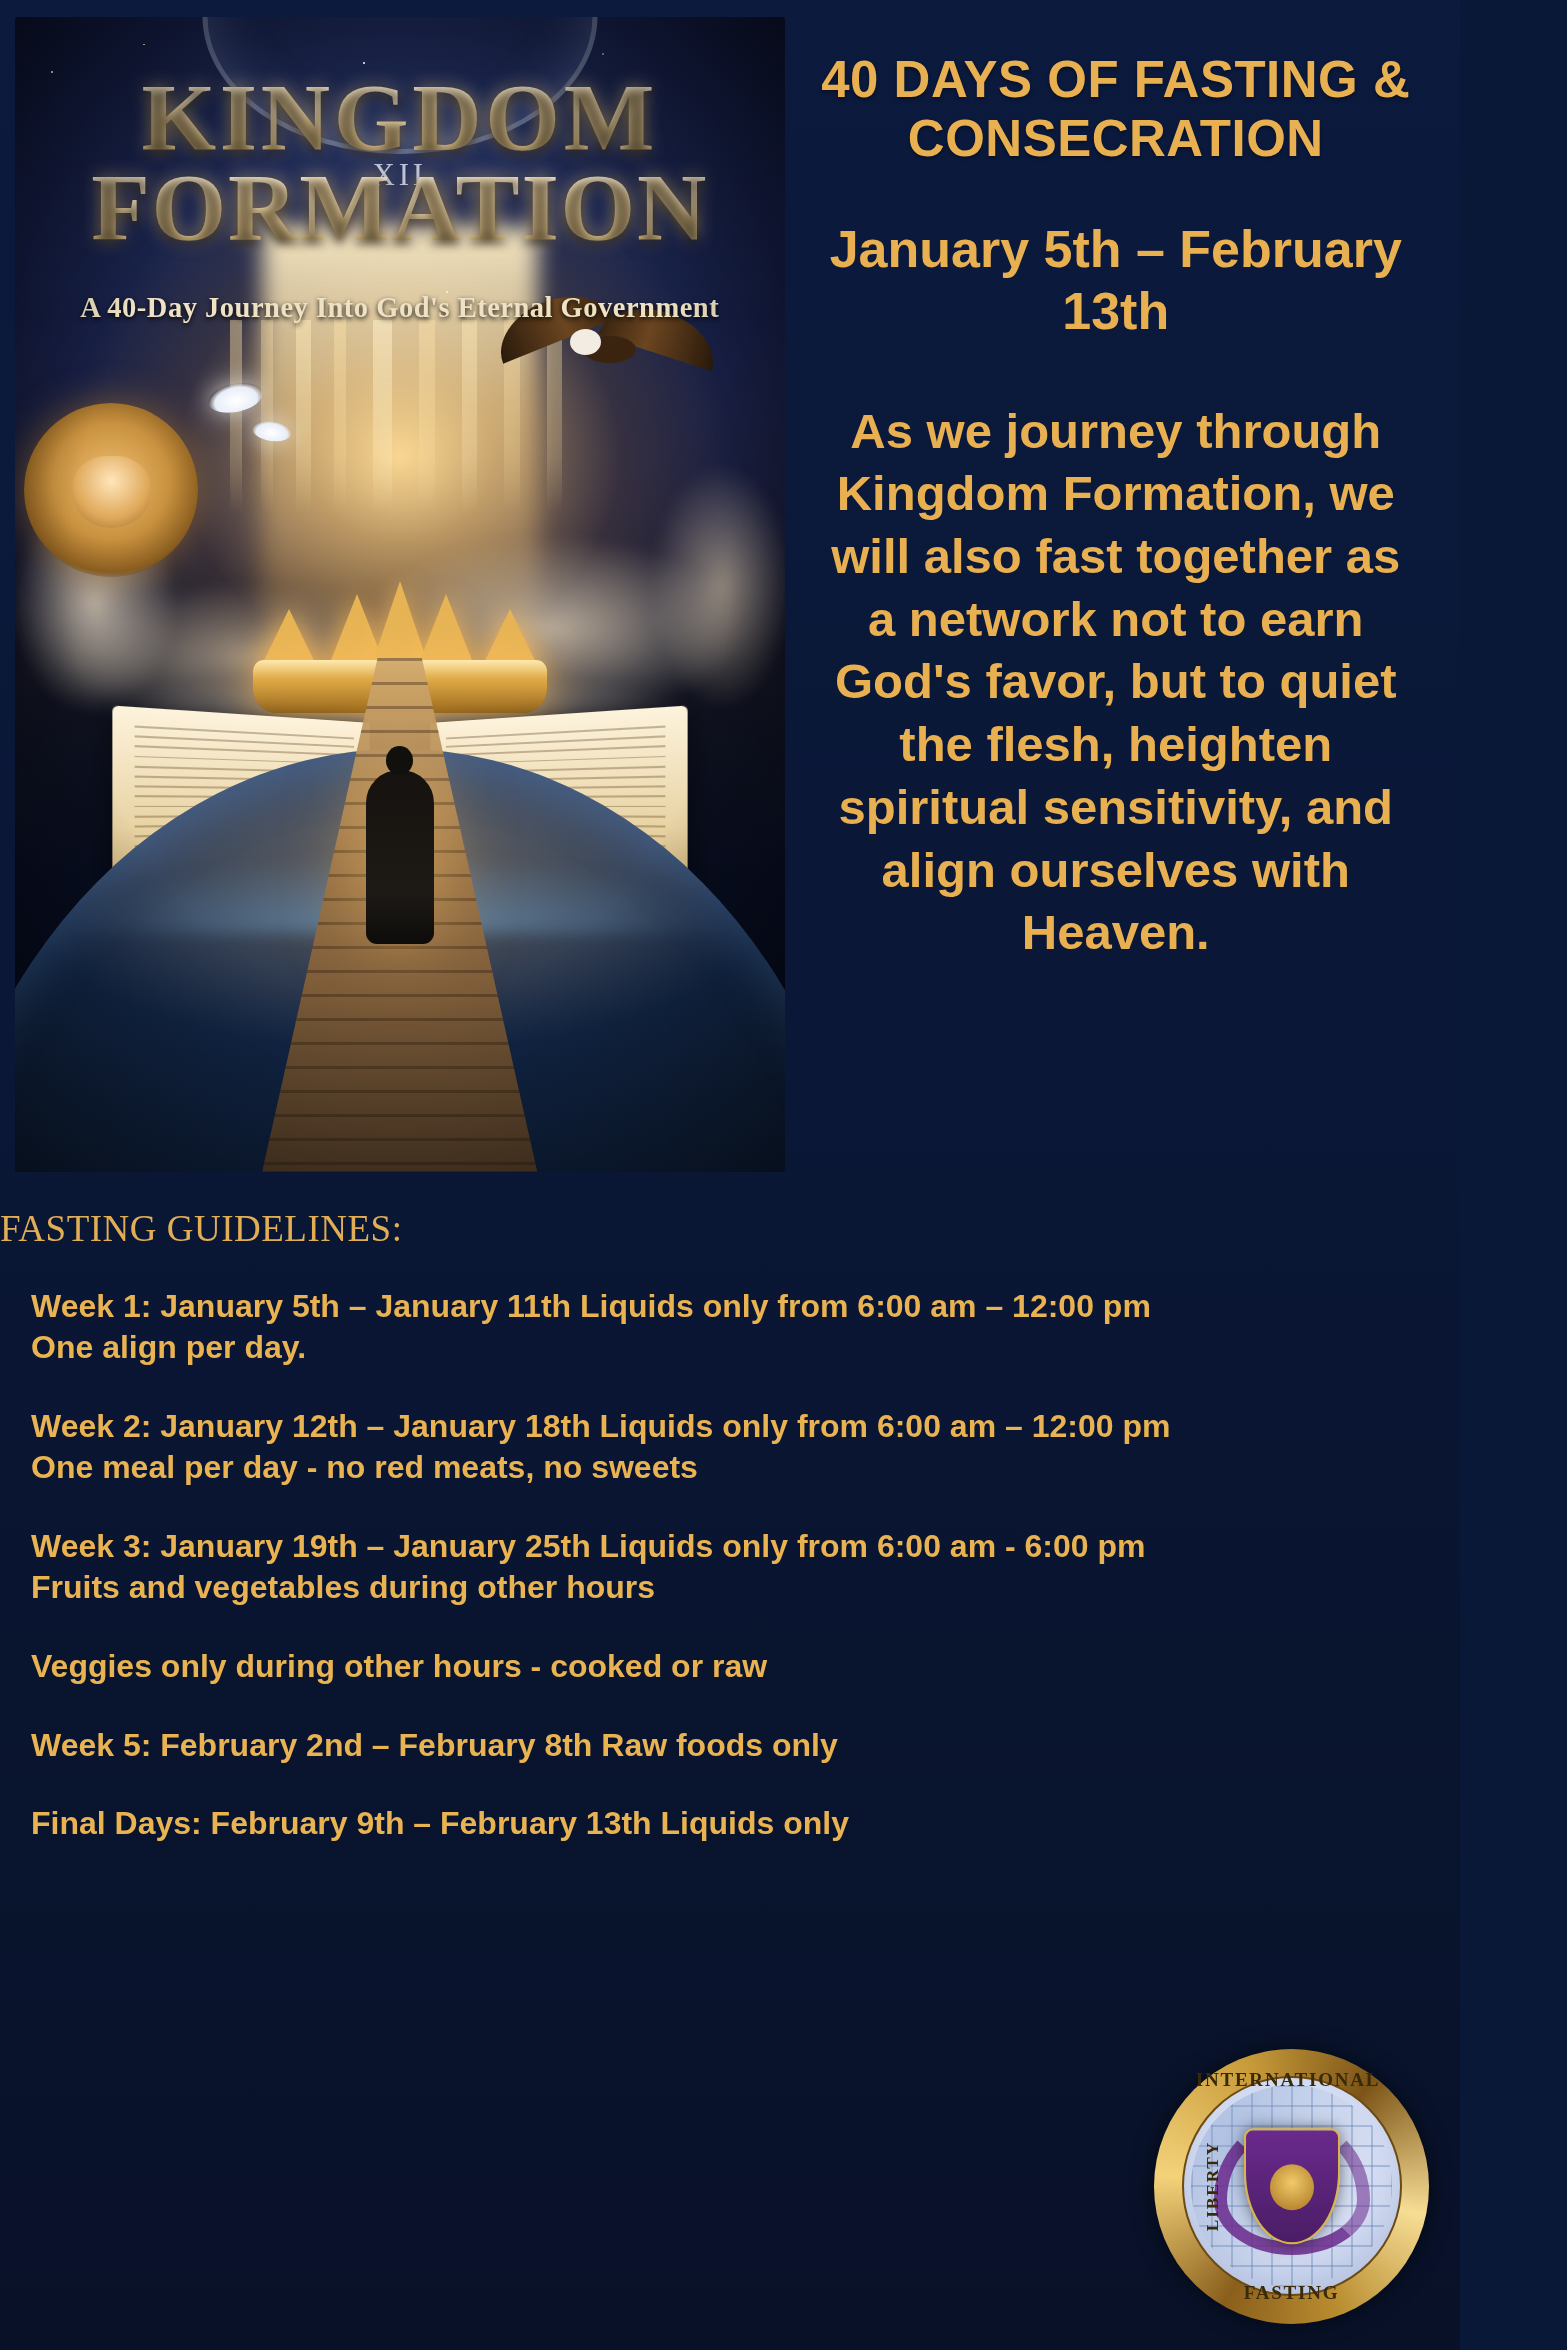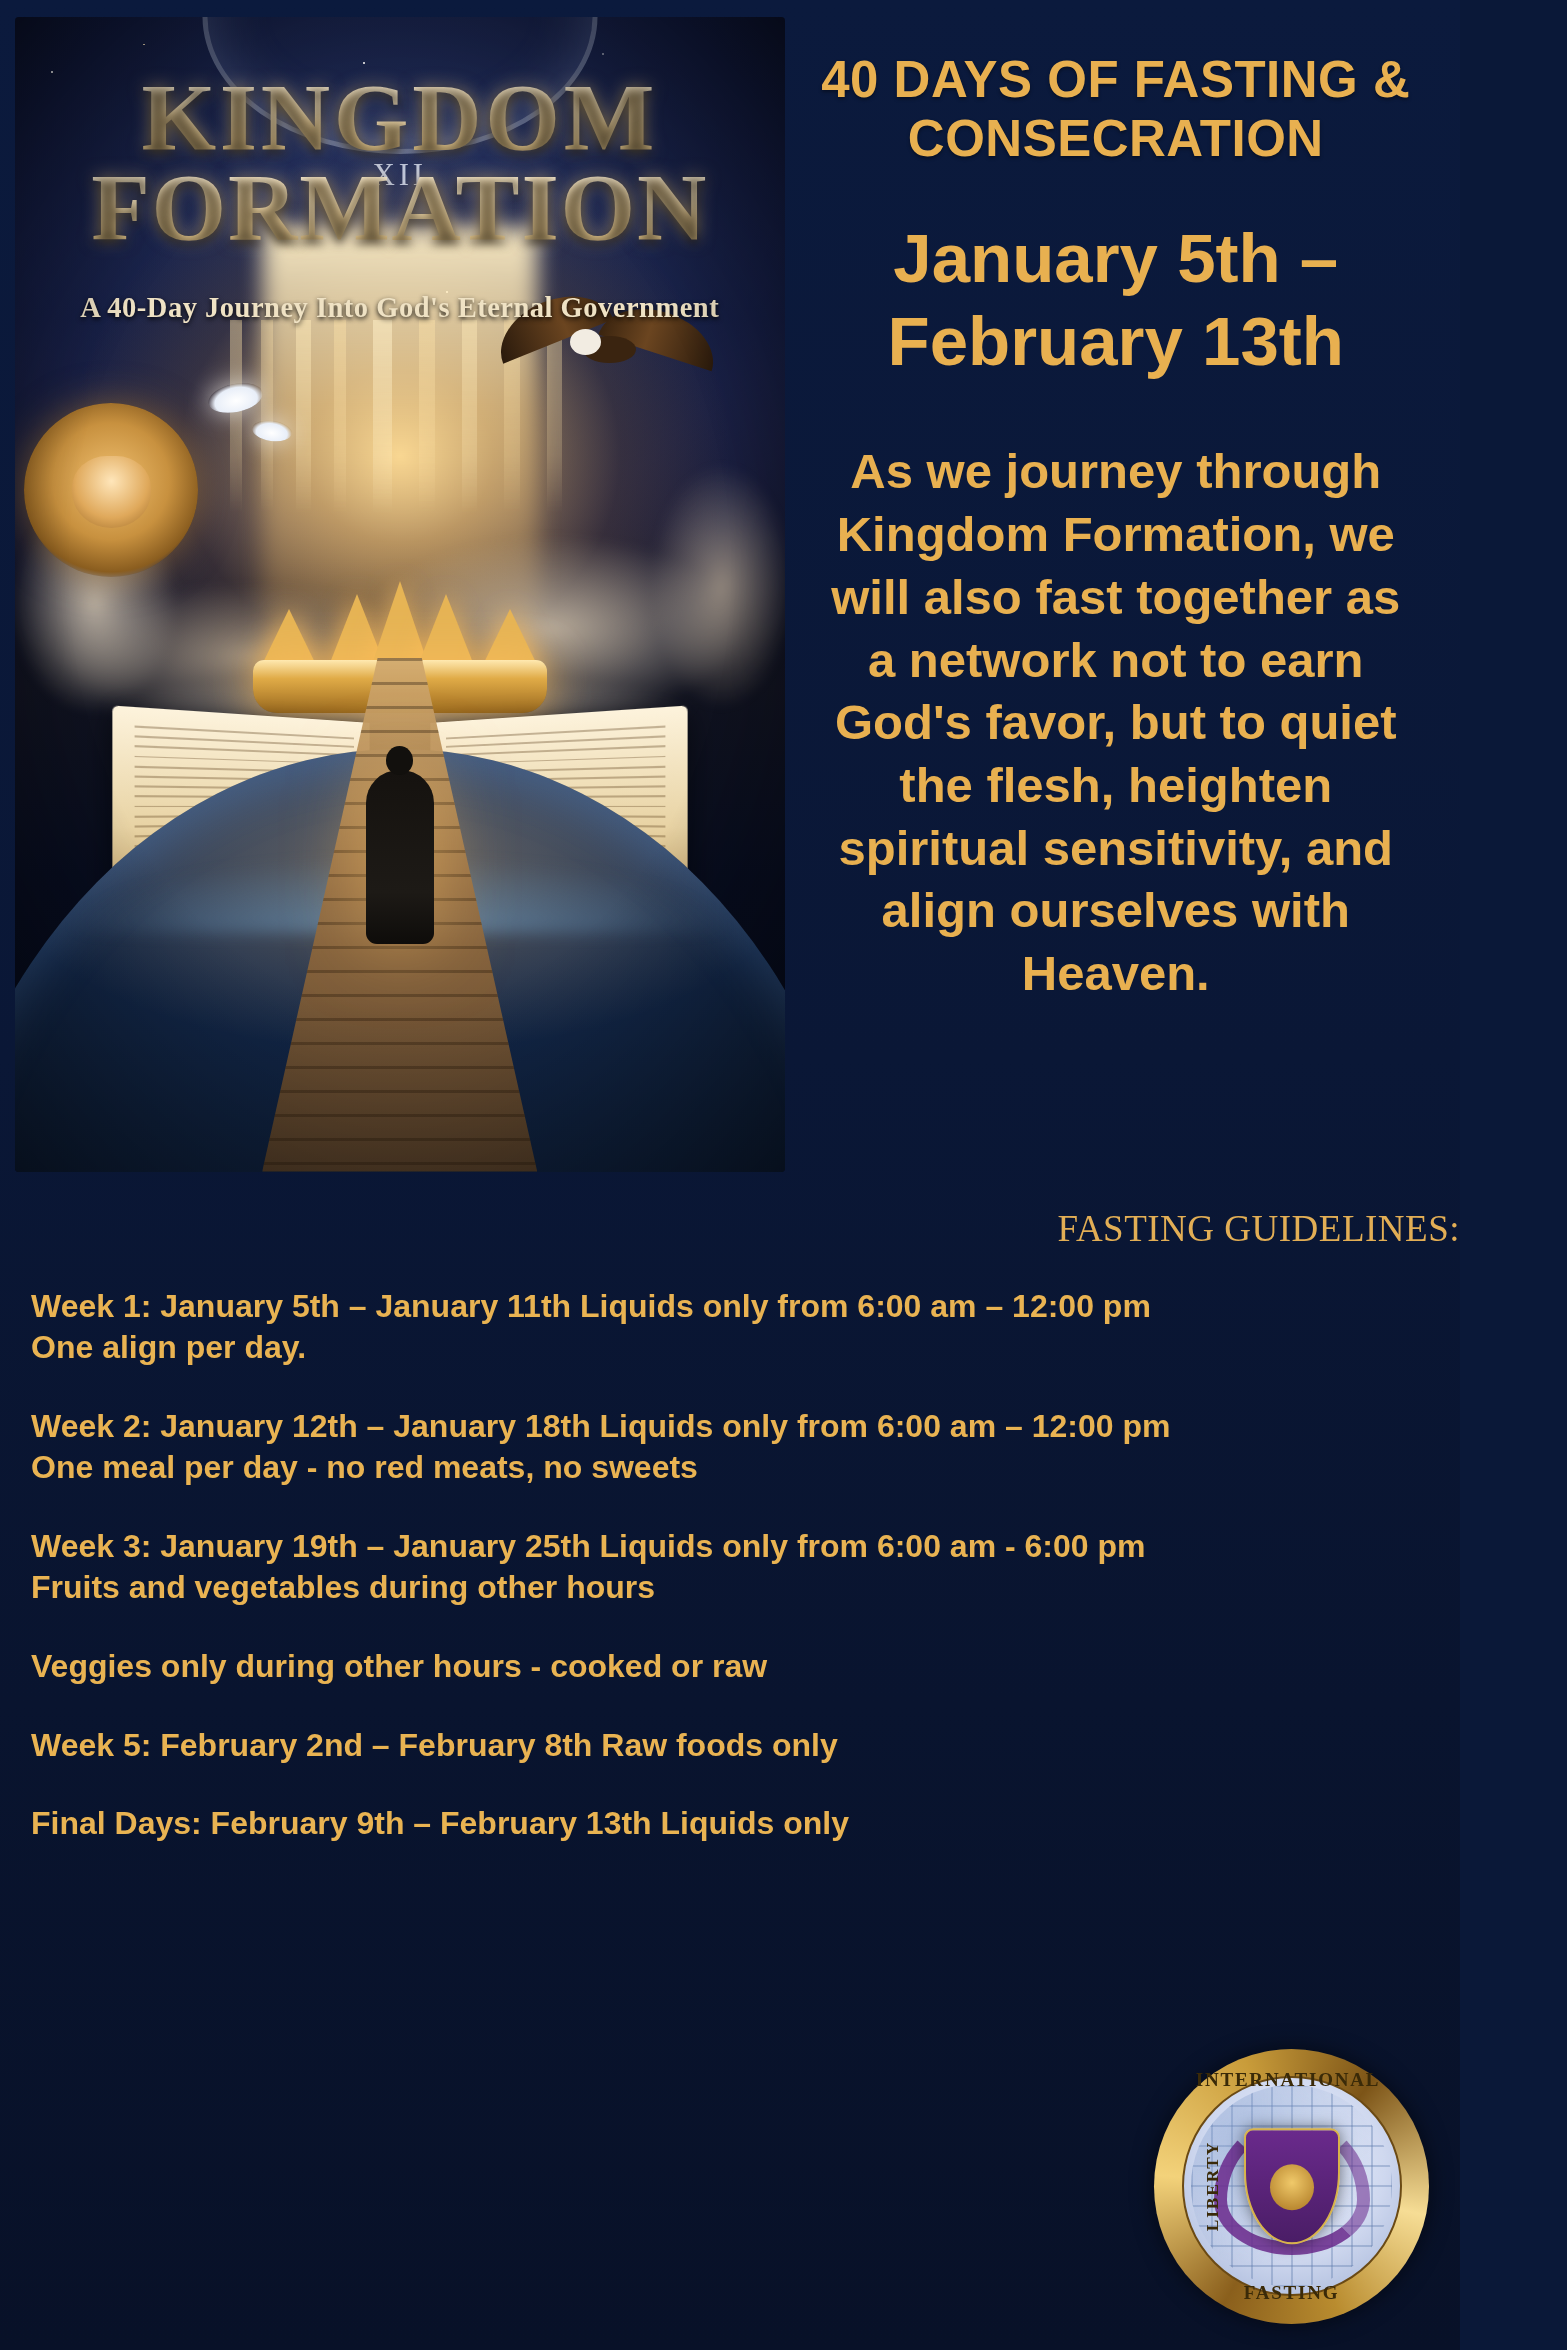--- a/index.html
+++ b/index.html
@@ -298,37 +298,37 @@
   .headcol .h1 {
     font-size: 51px;
     font-weight: bold;
     line-height: 1.16;
     letter-spacing: 0.5px;
     color: #e8b050;
     text-shadow: 0 1.8px 3.7px rgba(0,0,0,.4);
   }
   .headcol .dates {
     margin-top: 50px;
-    font-size: 69px;
+    font-size: 52px;
     font-weight: bold;
     line-height: 1.2;
     color: #e8b050;
   }
   .headcol .para {
     margin-top: 57px;
     font-size: 49px;
     font-weight: bold;
     line-height: 1.28;
     color: #e8b050;
   }
 
   
   .guidelines-title {
     margin-top: 35px;
-    text-align: right;
+    text-align: left;
     font-family: "Liberation Serif", serif;
     font-size: 37px;
     letter-spacing: 0.5px;
     color: #e2ae55;
   }
   .weeks {
     margin: 36px 0 0 0;
     padding: 0 31px;
   }
   .week {

